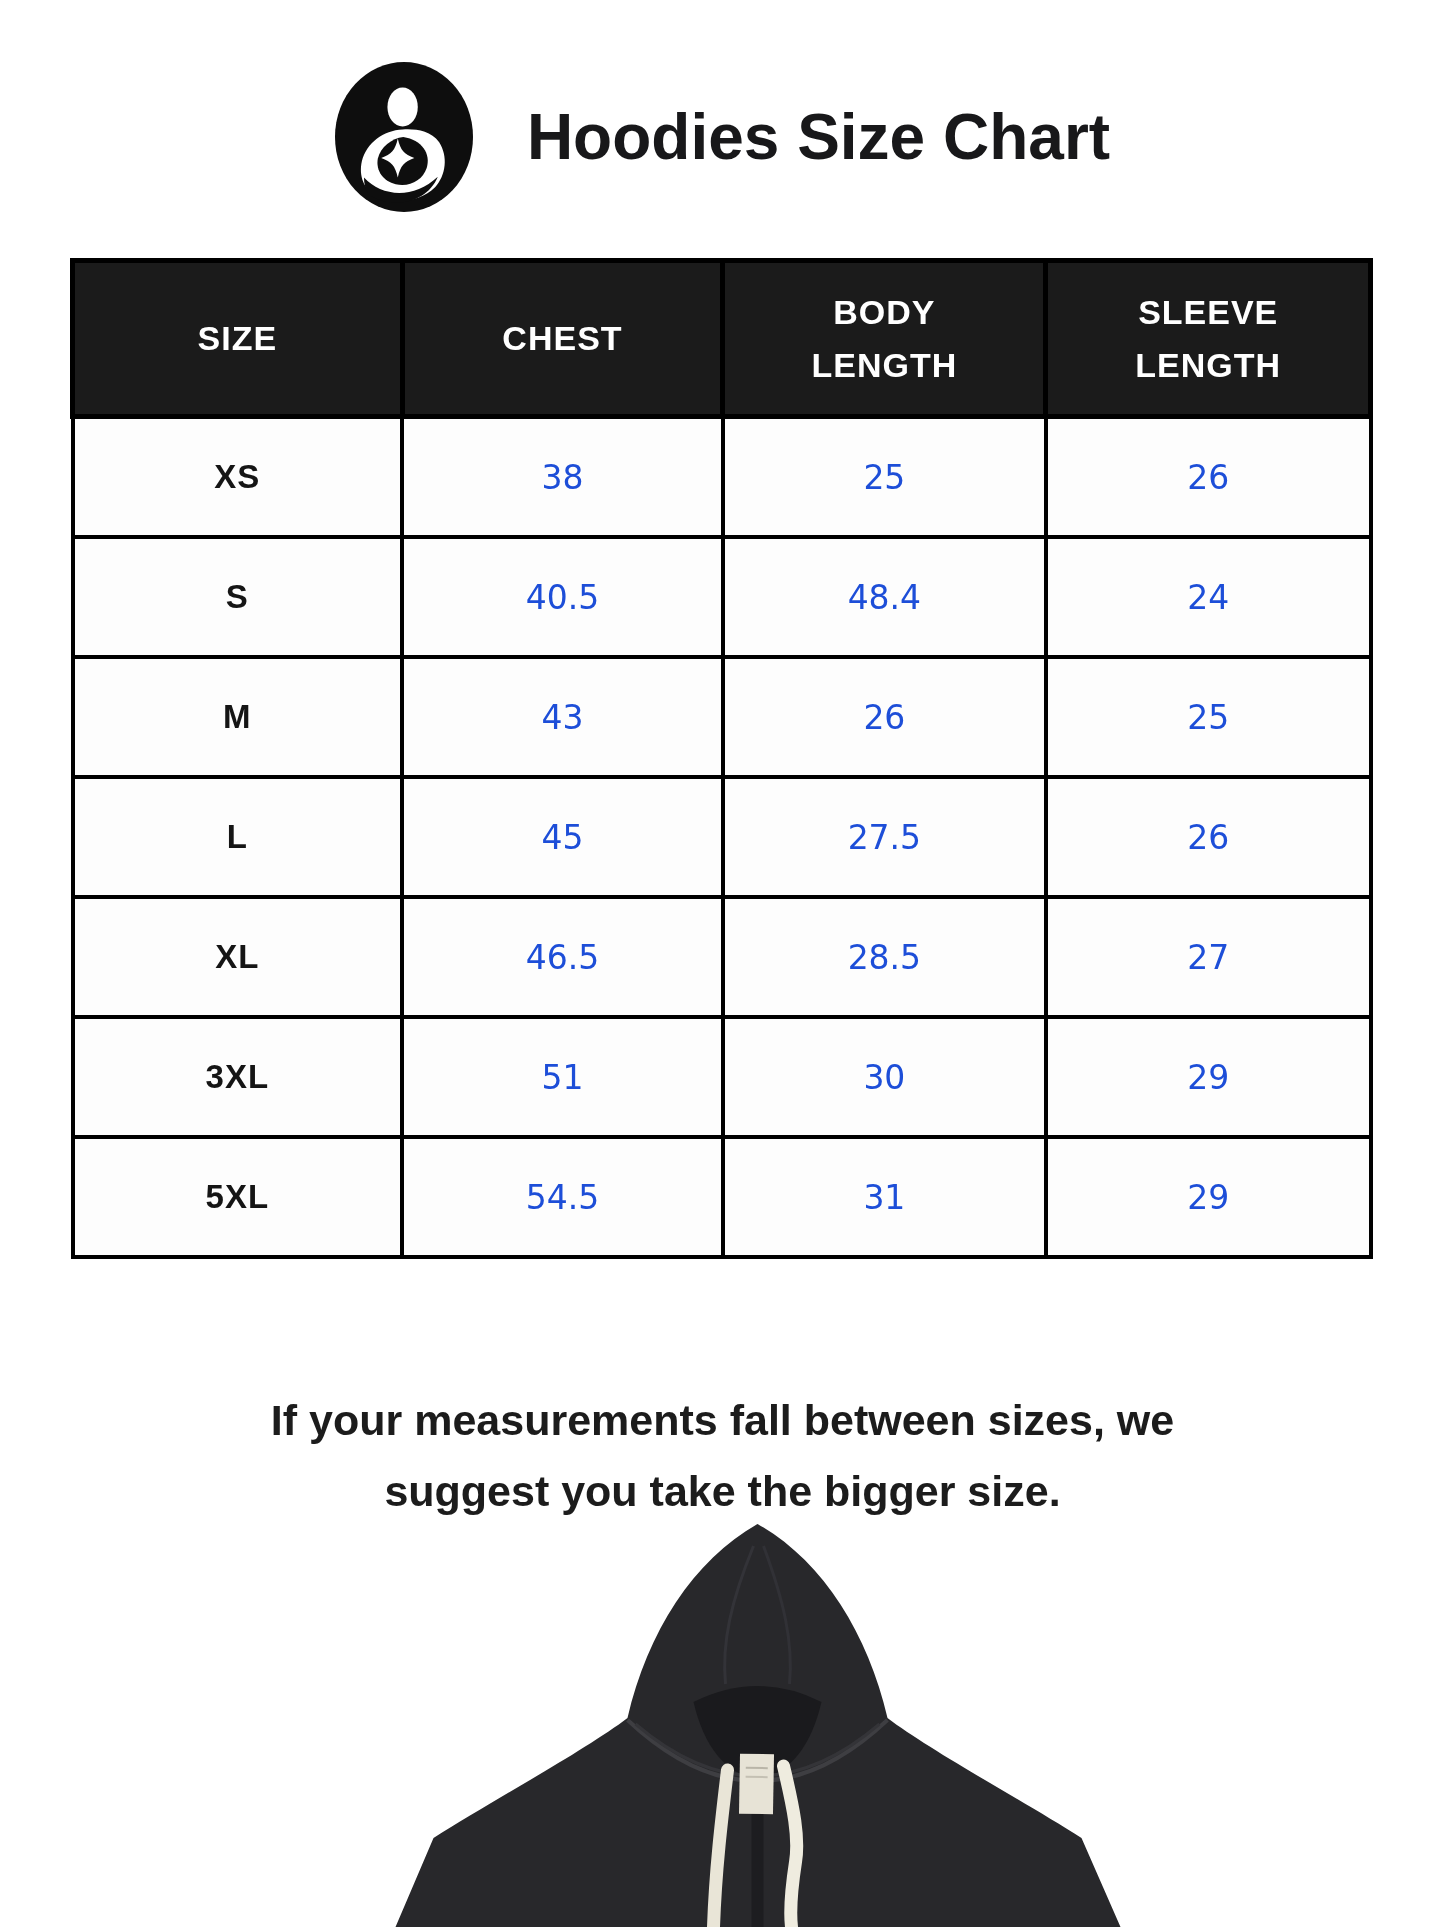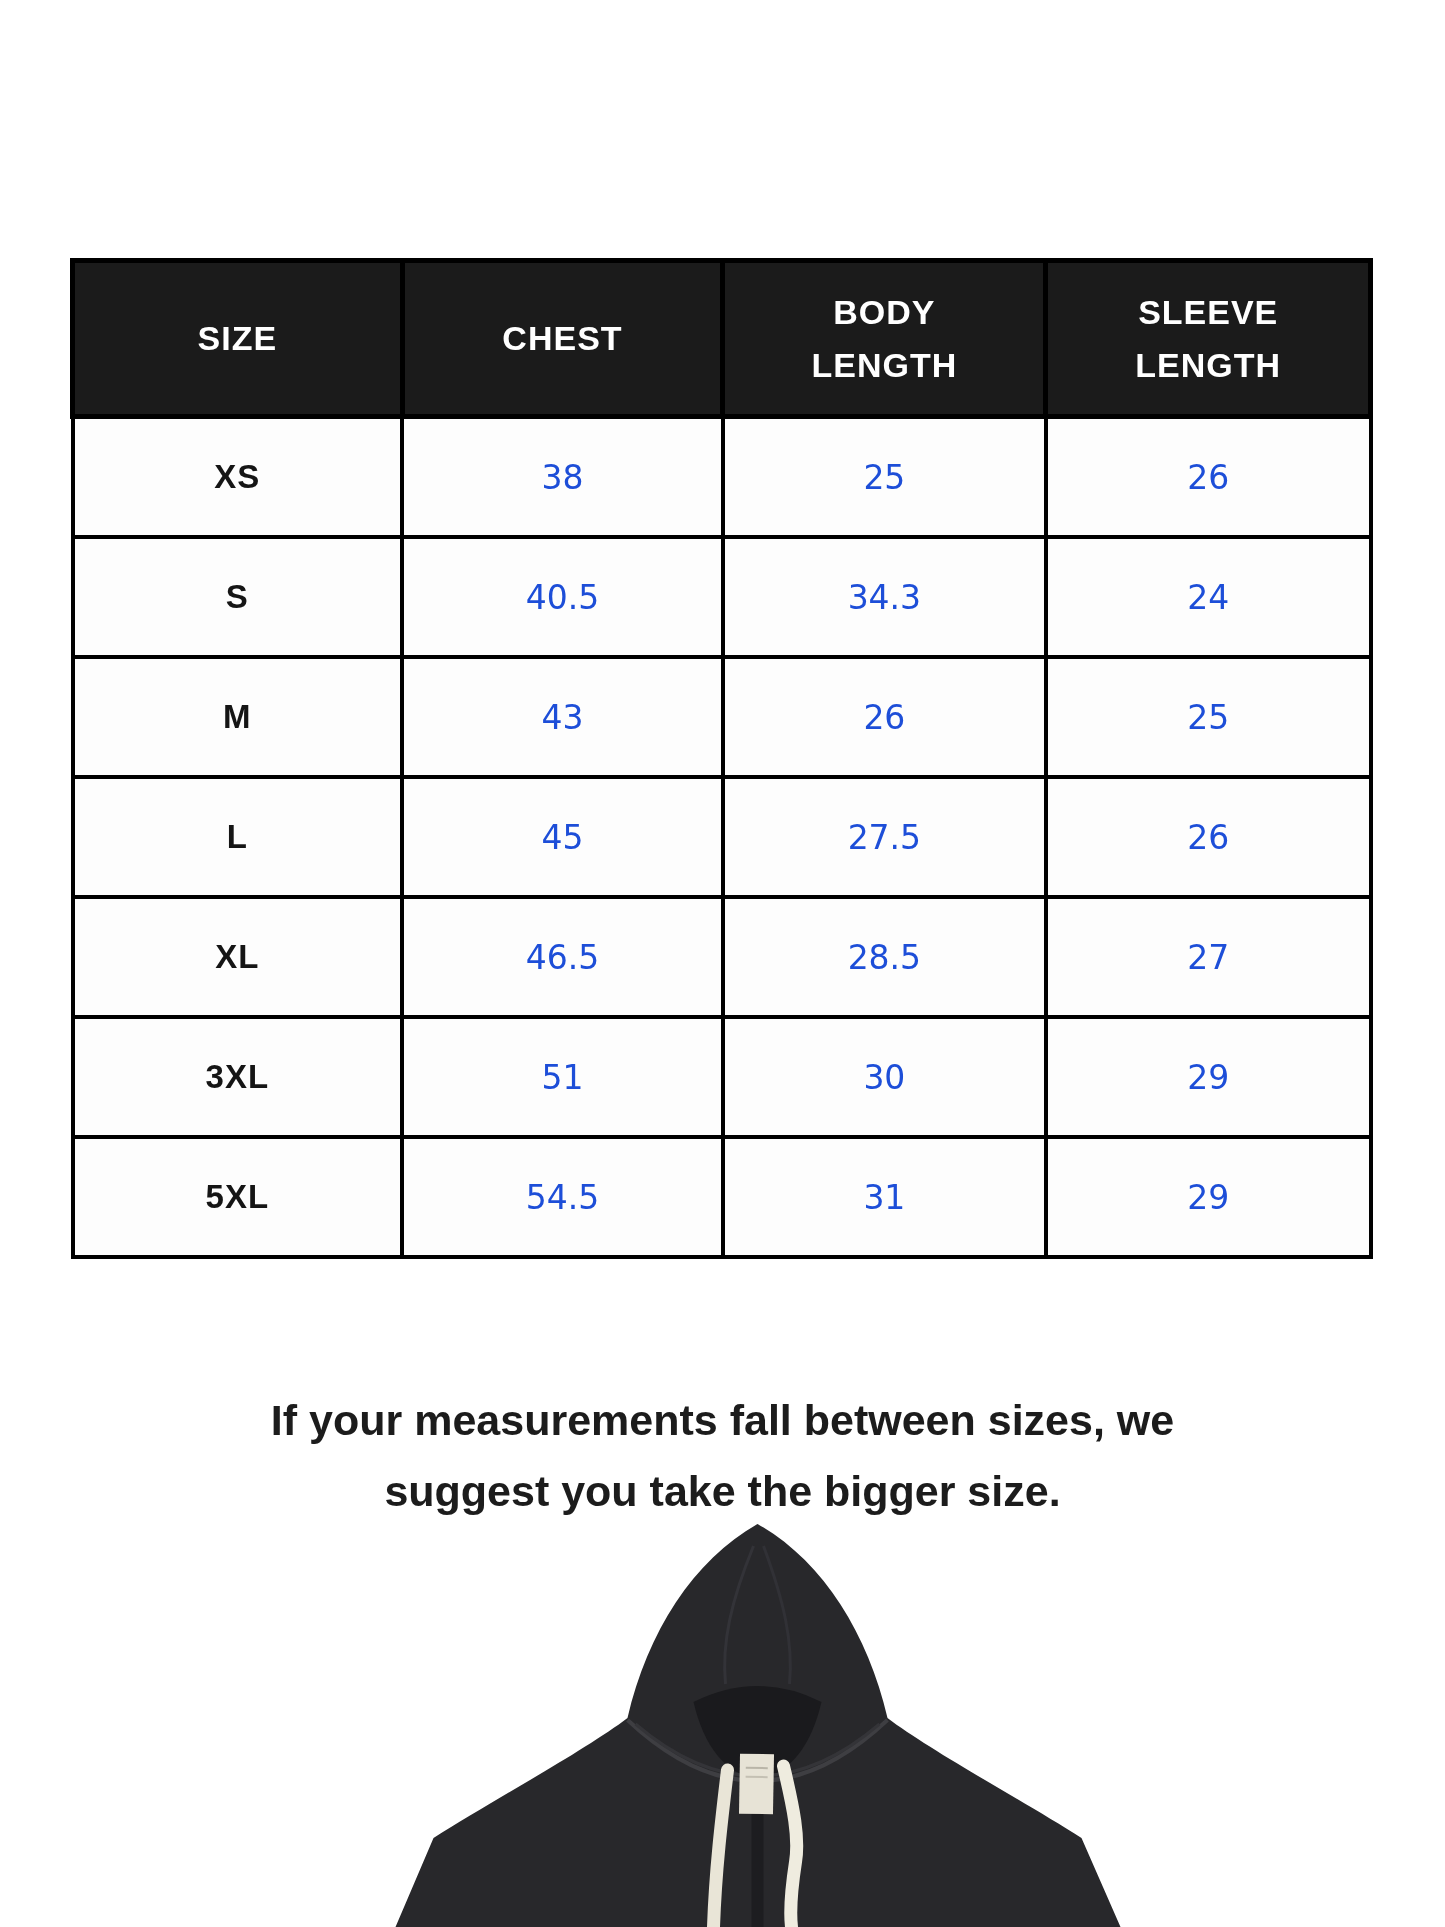--- a/index.html
+++ b/index.html
@@ -55,20 +55,36 @@
     position:absolute;top:1520px;left:calc(50% + 35px);
     transform:translateX(-50%);
     width:765px;height:407px;
   }
 </style>
 </head>
 <body>
 
 <div class="page">
 
+  <div class="brand-row">
+    <svg class="logo" viewBox="0 0 100 100" preserveAspectRatio="none">
+      <circle cx="50" cy="50" r="50" fill="#0e0e0e"></circle>
+      <ellipse cx="49" cy="30" rx="11" ry="13" fill="#ffffff"></ellipse>
+      <path d="M49 45 C35 45.5 23 54 19.5 66 C17 76 21 85 30 89.5
+               C44 95 62 93 72.5 83.5 C80.5 75.5 82 63 75.5 53.5
+               C69 45.5 58 44.5 49 45 Z" fill="#ffffff"></path>
+      <path d="M49.5 50 C41 51 33 56.5 31 64.5 C29.5 72.5 35 79.5 44 81.5
+               C54 83.5 63.5 79 66.5 70.5 C69.5 61 63 52 49.5 50 Z" fill="#0e0e0e"></path>
+      <path d="M45.5 51 C47.5 59 50 61.5 57.5 64 C50 66.5 47.5 69 45.5 77
+               C43.5 69 41 66.5 33.5 64 C41 61.5 43.5 59 45.5 51 Z" fill="#ffffff"></path>
+      <path d="M21 77 C34 90 57 91.5 74.5 76.5 C67 93.5 42.5 99 24.5 88.5
+               C22 85 21 81 21 77 Z" fill="#0e0e0e"></path>
+    </svg>
+    <div class="title">Hoodies Size Chart</div>
+  </div>
 
   <table class="size-chart">
     <colgroup>
       <col style="width:25.4%">
         <col style="width:24.7%">
         <col style="width:24.9%">
         <col style="width:25.0%">
     </colgroup>
     <thead>
       <tr>
@@ -81,21 +97,21 @@
     <tbody>
       <tr>
         <td class="size-label">XS</td>
         <td class="size-value">38</td>
         <td class="size-value">25</td>
         <td class="size-value">26</td>
       </tr>
       <tr>
         <td class="size-label">S</td>
         <td class="size-value">40.5</td>
-        <td class="size-value">34.3</td>
+        <td class="size-value">48.4</td>
         <td class="size-value">24</td>
       </tr>
       <tr>
         <td class="size-label">M</td>
         <td class="size-value">43</td>
         <td class="size-value">26</td>
         <td class="size-value">25</td>
       </tr>
       <tr>
         <td class="size-label">L</td>

